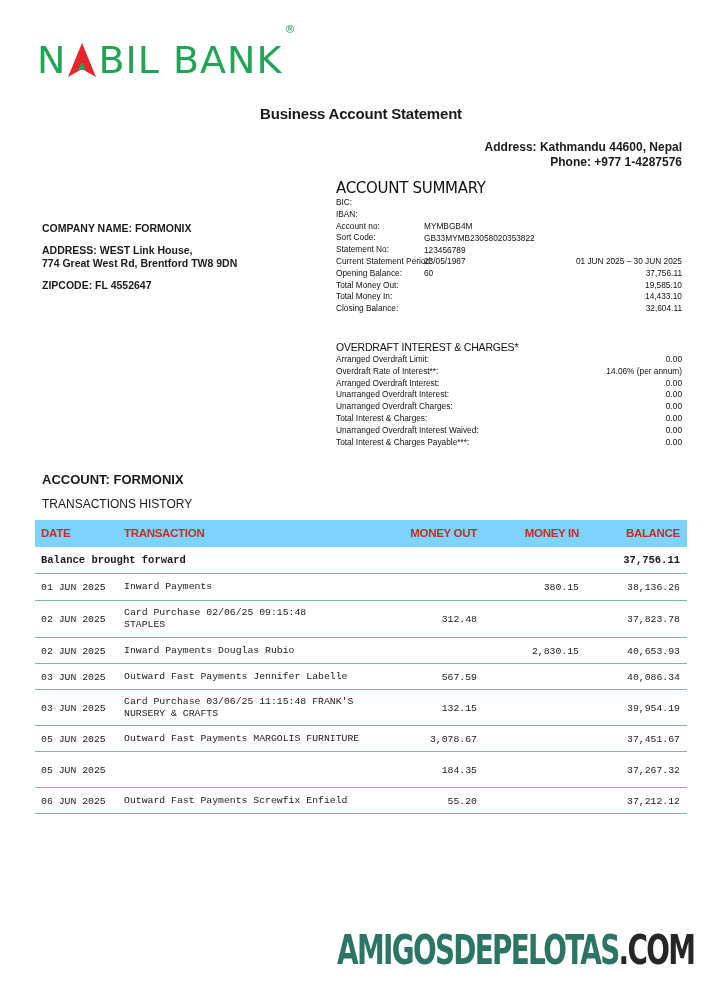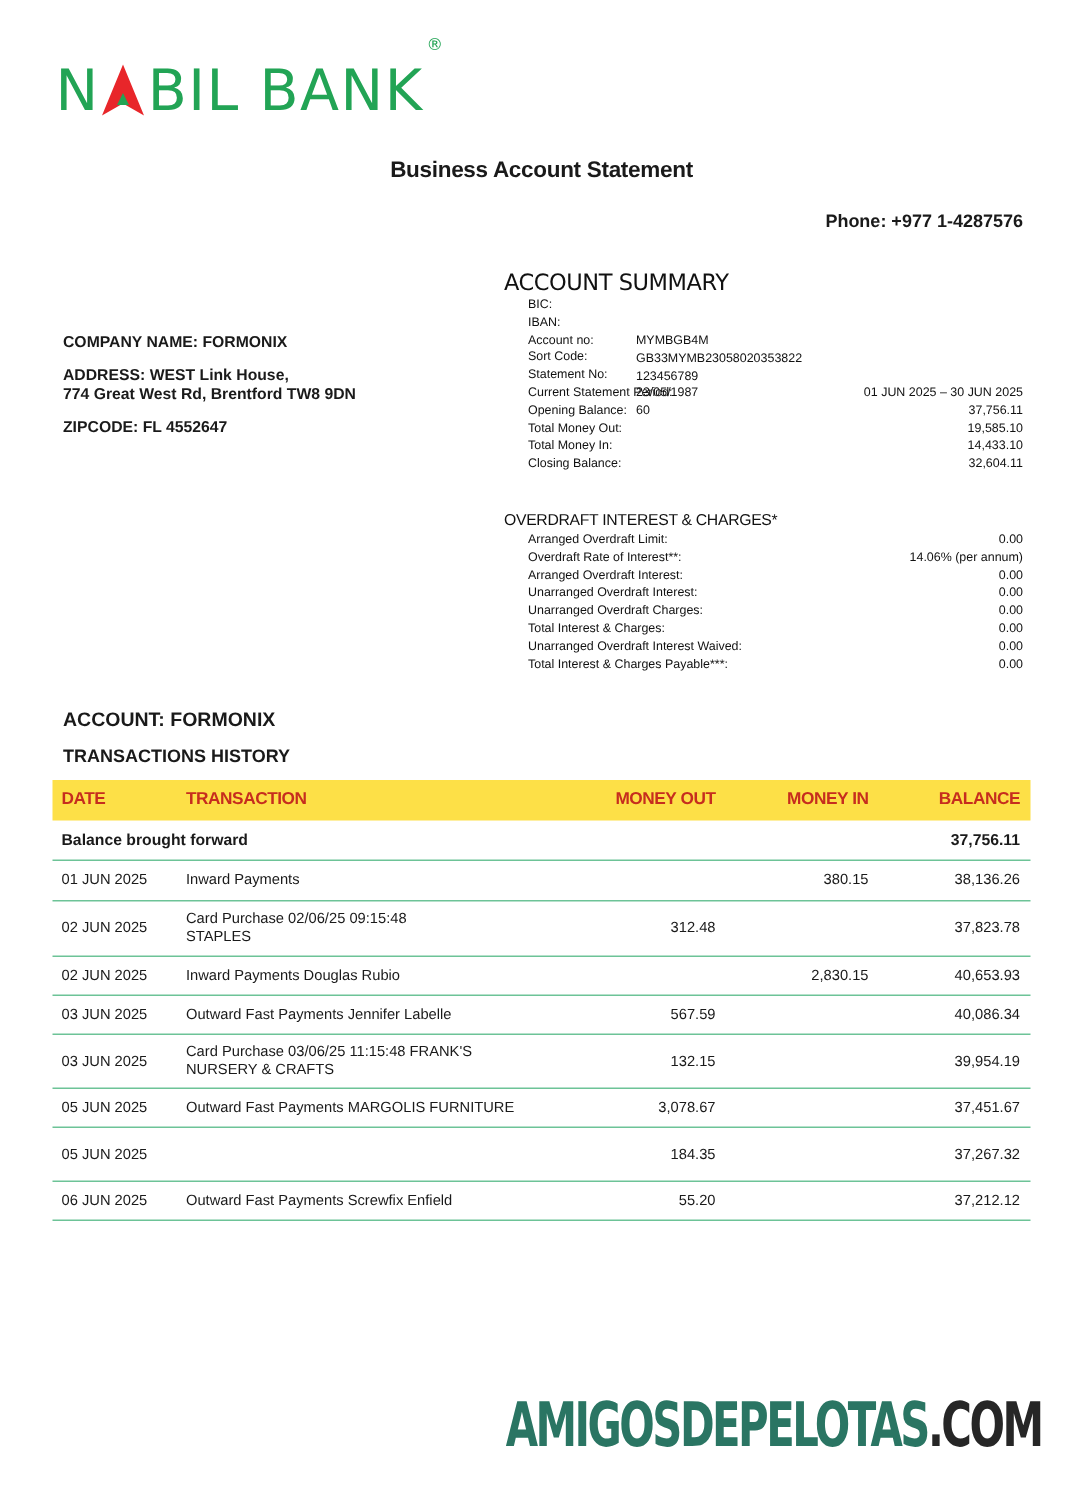--- a/index.html
+++ b/index.html
@@ -15,35 +15,35 @@
   .doc-title { position: absolute; left: 0; width: 720px; top: 105px; text-align: center; font-size: 15px; font-weight: bold; color: #1a1a1a; letter-spacing: -0.2px; padding-left: 2px; }
 
   .bank-address { position: absolute; right: 38px; top: 140px; text-align: right; font-size: 12px; font-weight: bold; line-height: 15px; }
 
   .company { position: absolute; left: 42px; top: 222px; font-size: 10.5px; font-weight: bold; line-height: 13px; }
   .company .c-line { margin-bottom: 9px; }
 
   .summary { position: absolute; left: 336px; top: 180px; width: 346px; }
   .summary h2 { font-size: 15px; font-weight: normal; font-family: "DejaVu Sans", sans-serif; letter-spacing: -0.3px; line-height: 17px; color: #111; }
   .kv { font-size: 8.3px; line-height: 11.8px; color: #111; position: relative; height: 11.8px; }
-  .kv .k { position: absolute; left: 0; white-space: nowrap; margin-left: 16px; }
+  .kv .k { position: absolute; left: 0; white-space: nowrap; }
   .kv .v1 { position: absolute; left: 88px; white-space: nowrap; margin-top: 24px; }
   .kv .v2 { position: absolute; right: 0; white-space: nowrap; }
 
   .overdraft { position: absolute; left: 336px; top: 341px; width: 346px; }
   .overdraft h3 { font-size: 10.5px; font-weight: normal; line-height: 13px; color: #111; letter-spacing: -0.2px; }
 
   .acct-title { position: absolute; left: 42px; top: 472px; font-size: 13px; font-weight: bold; }
-  .tx-title { position: absolute; left: 42px; top: 497px; font-size: 12px; font-weight: bold; }
+  .tx-title { position: absolute; left: 42px; top: 497px; font-size: 12px; font-weight: normal; }
 
   .table { position: absolute; left: 35px; top: 520px; width: 652px; font-size: 9.8px; }
-  .thead { height: 27px; background: #fde047; position: relative; color: #c62d1e; font-weight: bold; font-size: 11.5px; letter-spacing: -0.3px; }
+  .thead { height: 27px; background: #7dd3fc; position: relative; color: #c62d1e; font-weight: bold; font-size: 11.5px; letter-spacing: -0.3px; }
   .thead span { position: absolute; top: 7px; }
   .row { position: relative; border-bottom: 1.5px solid #6dc397; }
-  .row span { position: absolute; top: 50%; transform: translateY(-50%); }
+  .row span { position: absolute; top: 50%; transform: translateY(-50%); font-family: Liberation Mono, monospace; }
   .c-date { left: 6px; }
   .c-desc { left: 89px; line-height: 12px; }
   .c-out { right: 210px; }
   .c-in { right: 108px; }
   .c-bal { right: 7px; }
   .h-date { left: 6px; }
   .h-desc { left: 89px; }
   .h-out { right: 210px; }
   .h-in { right: 108px; }
   .h-bal { right: 7px; }
@@ -66,20 +66,21 @@
       </svg>
     </span>
     <span>BIL BANK</span>
     <span class="logo-reg">®</span>
   </div>
 </div>
 
 <div class="doc-title">Business Account Statement</div>
 
 <div class="bank-address">
+  <div>Address: Kathmandu 44600, Nepal</div>
   <div>Phone: +977 1-4287576</div>
 </div>
 
 <div class="company">
   <div class="c-line">COMPANY NAME: FORMONIX</div>
   <div>ADDRESS: WEST Link House,</div>
   <div class="c-line">774 Great West Rd, Brentford TW8 9DN</div>
   <div>ZIPCODE: FL 4552647</div>
 </div>
 

